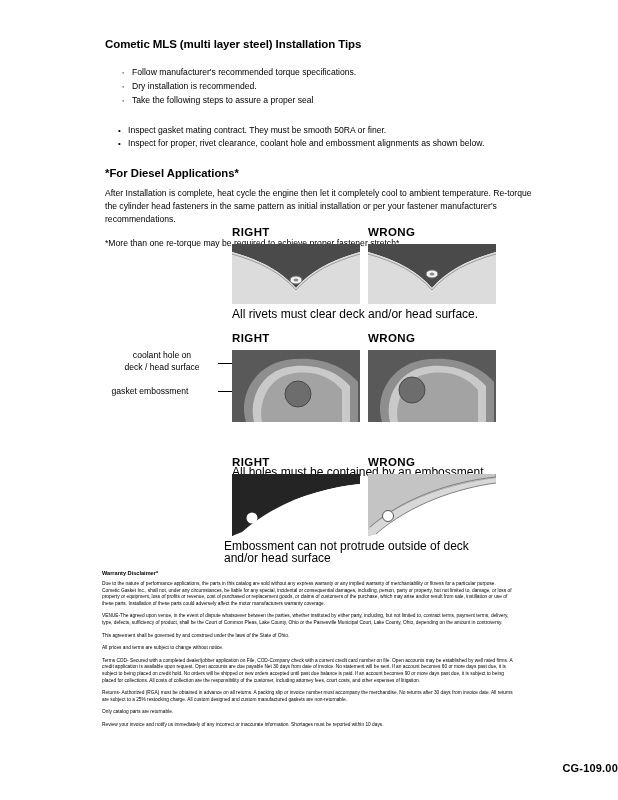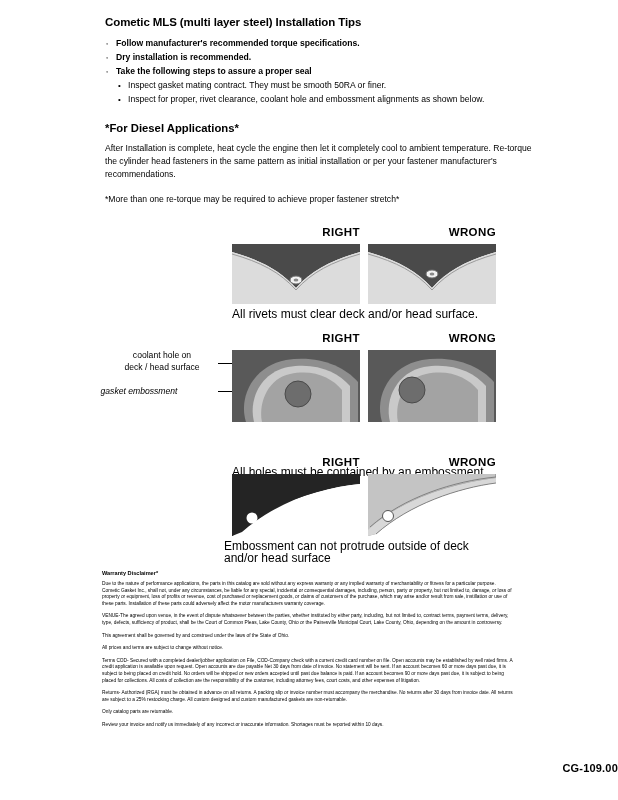--- a/index.html
+++ b/index.html
@@ -17,34 +17,33 @@
   }
   .page {
     position: absolute;
     left: 0; top: 0;
     width: 618px;
     height: 800px;
   }
   .content {
     position: absolute;
     left: 105px;
-    top: 16px;
+    top: 38px;
     width: 440px;
   }
   h1.title {
     font-size: 11.5px;
     font-weight: bold;
     margin: 0 0 9px 0;
     letter-spacing: -0.1px;
   }
   .bullet-list {
-    margin: 0;
+    margin: 16px;
     padding: 0;
     list-style: none;
-    font-weight: bold;
   }
   .bullet-list li {
     font-size: 8.6px;
     line-height: 13.5px;
     position: relative;
     padding-left: 11px;
     margin-bottom: 0.5px;
   }
   .bullet-list li .marker {
     position: absolute;
@@ -93,21 +92,21 @@
     top: 222px;
     width: 618px;
   }
   .fig-group {
     position: relative;
     width: 618px;
   }
   .fig-label {
     font-size: 11.5px;
     font-weight: bold;
-    text-align: right;
+    text-align: left;
     letter-spacing: 0.4px;
   }
   .panel {
     background: #ffffff;
     border: 0;
     overflow: hidden;
     position: relative;
   }
   .caption {
     font-size: 12px;
@@ -217,21 +216,21 @@
     <div class="fig-group" style="height:118px; margin-top:6px;">
       <div class="fig-label" style="position:absolute; left:232px; top:4px; width:128px;">RIGHT</div>
       <div class="fig-label" style="position:absolute; left:368px; top:4px; width:128px;">WRONG</div>
 
       <div class="annot" style="left:108px; top:22px; width:108px;">
         <span>coolant hole on</span><br>
         <span>deck / head surface</span>
       </div>
       <div class="leader" style="left:218px; top:35px; width:46px;"></div>
 
-      <div class="annot" style="left:77px; top:58px; width:124px;font-style:italic;">
+      <div class="annot" style="left:88px; top:58px; width:124px;">
         <span>gasket embossment</span>
       </div>
       <div class="leader" style="left:218px; top:63px; width:62px;"></div>
 
       <div class="panel" style="position:absolute; left:232px; top:22px; width:128px; height:72px;">
         <svg width="128" height="72" viewBox="0 0 128 72">
           <rect x="0" y="0" width="128" height="72" fill="#ffffff"></rect>
           <rect x="0" y="0" width="128" height="72" fill="#595959"></rect>
           <path d="M14,72 C6,46 22,16 54,10 C86,5 112,16 126,32 L126,72 Z" fill="#8e8e8e"></path>
           <path d="M22,72 C16,48 30,22 56,17 C84,12 106,22 118,36 L118,72 Z" fill="#c9c9c9"></path>

